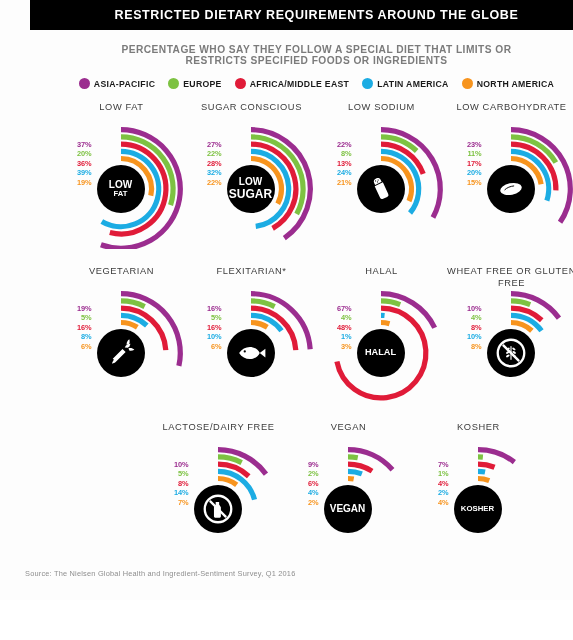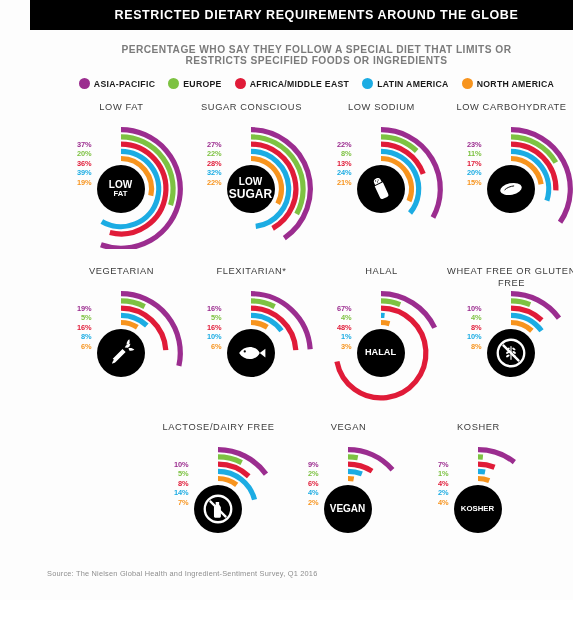--- a/index.html
+++ b/index.html
@@ -56,21 +56,21 @@
     position:absolute;border-radius:50%;background:#000;
     display:flex;align-items:center;justify-content:center;
     flex-direction:column;
   }
   .hub .ht{
     color:#fff;font-weight:bold;text-align:center;line-height:1.05;
   }
   .hub svg{position:static;}
 
   
-  .footer{position:absolute;left:47px;bottom:18px;margin-top:18px;}
+  .footer{position:absolute;left:25px;bottom:18px;margin-top:18px;}
   .footer div{color:#8e8e8e;font-size:7.4px;line-height:16px;letter-spacing:.2px;}
 </style>
 </head>
 <body>
 
 <div class="page">
 
   <div class="titlebar">
     <div class="t">RESTRICTED DIETARY REQUIREMENTS AROUND THE GLOBE</div>
   </div>

